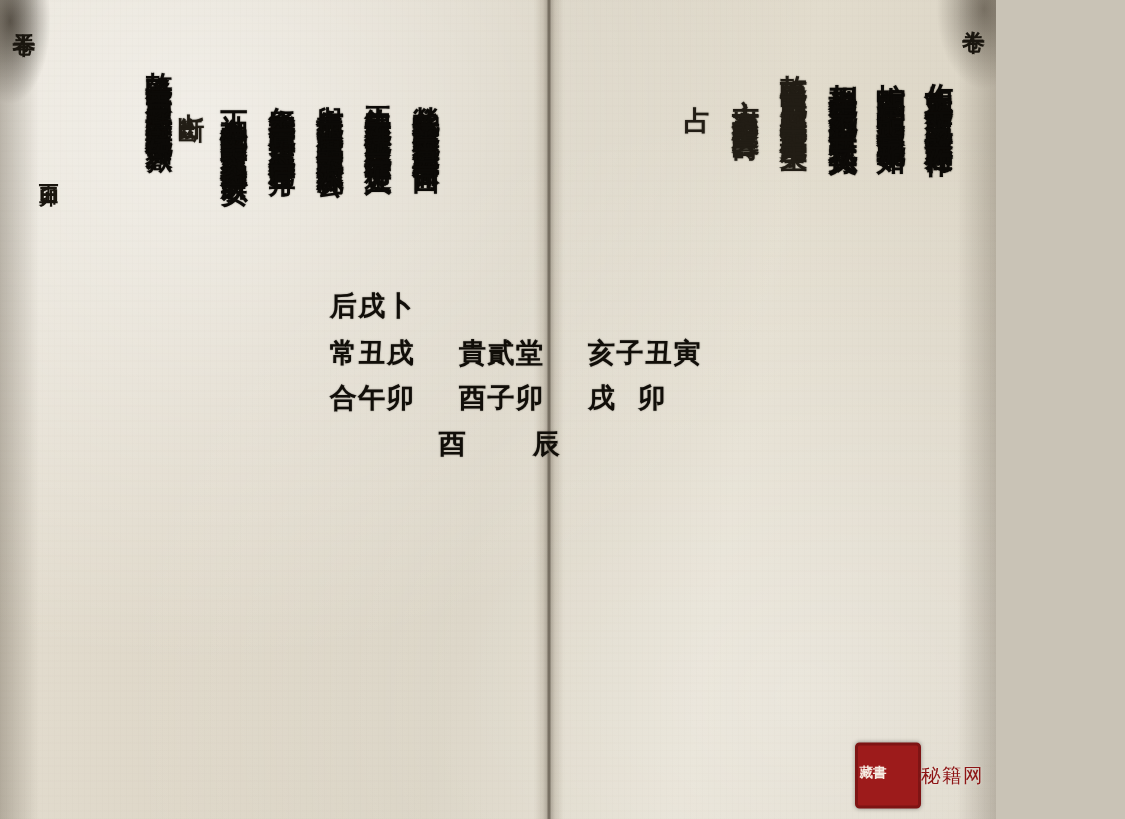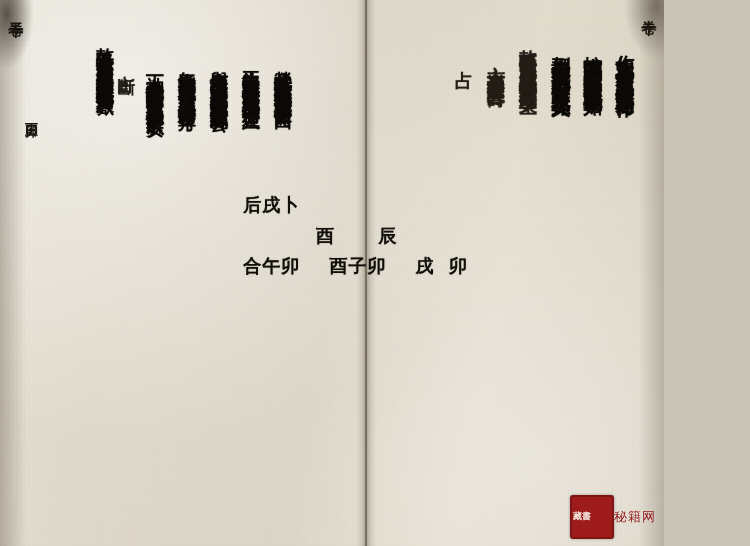--- a/index.html
+++ b/index.html
@@ -180,22 +180,23 @@
   <div class="col ink-heavy" style="right:92px; top:40px; height:480px; font-size:19px;">相刑也干作虛死氣也必得不出半當年某人果死其孫又</div>
 
   <div class="col ink-mid" style="right:126px; top:36px; height:300px; font-size:18px;">乾隆丙子洋九月丁卯日辰將丑時都轉盧雅雨先生亨夫生</div>
 
   <div class="col ink-mid" style="right:158px; top:52px; height:200px; font-size:18px;">六十六嵗占遷官占歿夫占壽</div>
 
   <div class="col ink-mid" style="right:190px; top:56px; height:40px; font-size:18px;">占</div>
 
   <div class="lattice" style="right:196px; top:190px; font-size:18px; line-height:1.7;">
     <span class="row">后戌卜</span>
+    <span class="row">常丑戌    貴貳堂    亥子丑寅</span>
+    <span class="row">合午卯    酉子卯    戌  卯</span>
     <span class="row">          酉      辰</span>
-    <span class="row">合午卯    酉子卯    戌  卯</span>
   </div>
 
   <div class="corner-mark ink-heavy" style="left:6px; top:10px; font-size:15px;">卷十二</div>
 
   <div class="corner-mark ink-mid" style="left:22px; top:112px; font-size:13px;">丁卯日三</div>
 
   <div class="col ink-heavy" style="left:96px; top:34px; height:300px; font-size:18px;">乾隆乙亥年八月丁卯日辰將子時占督院文書地發何如大嶽</div>
 
   <div class="col ink-mid" style="left:118px; top:62px; height:40px; font-size:17px;">占斷</div>
 

